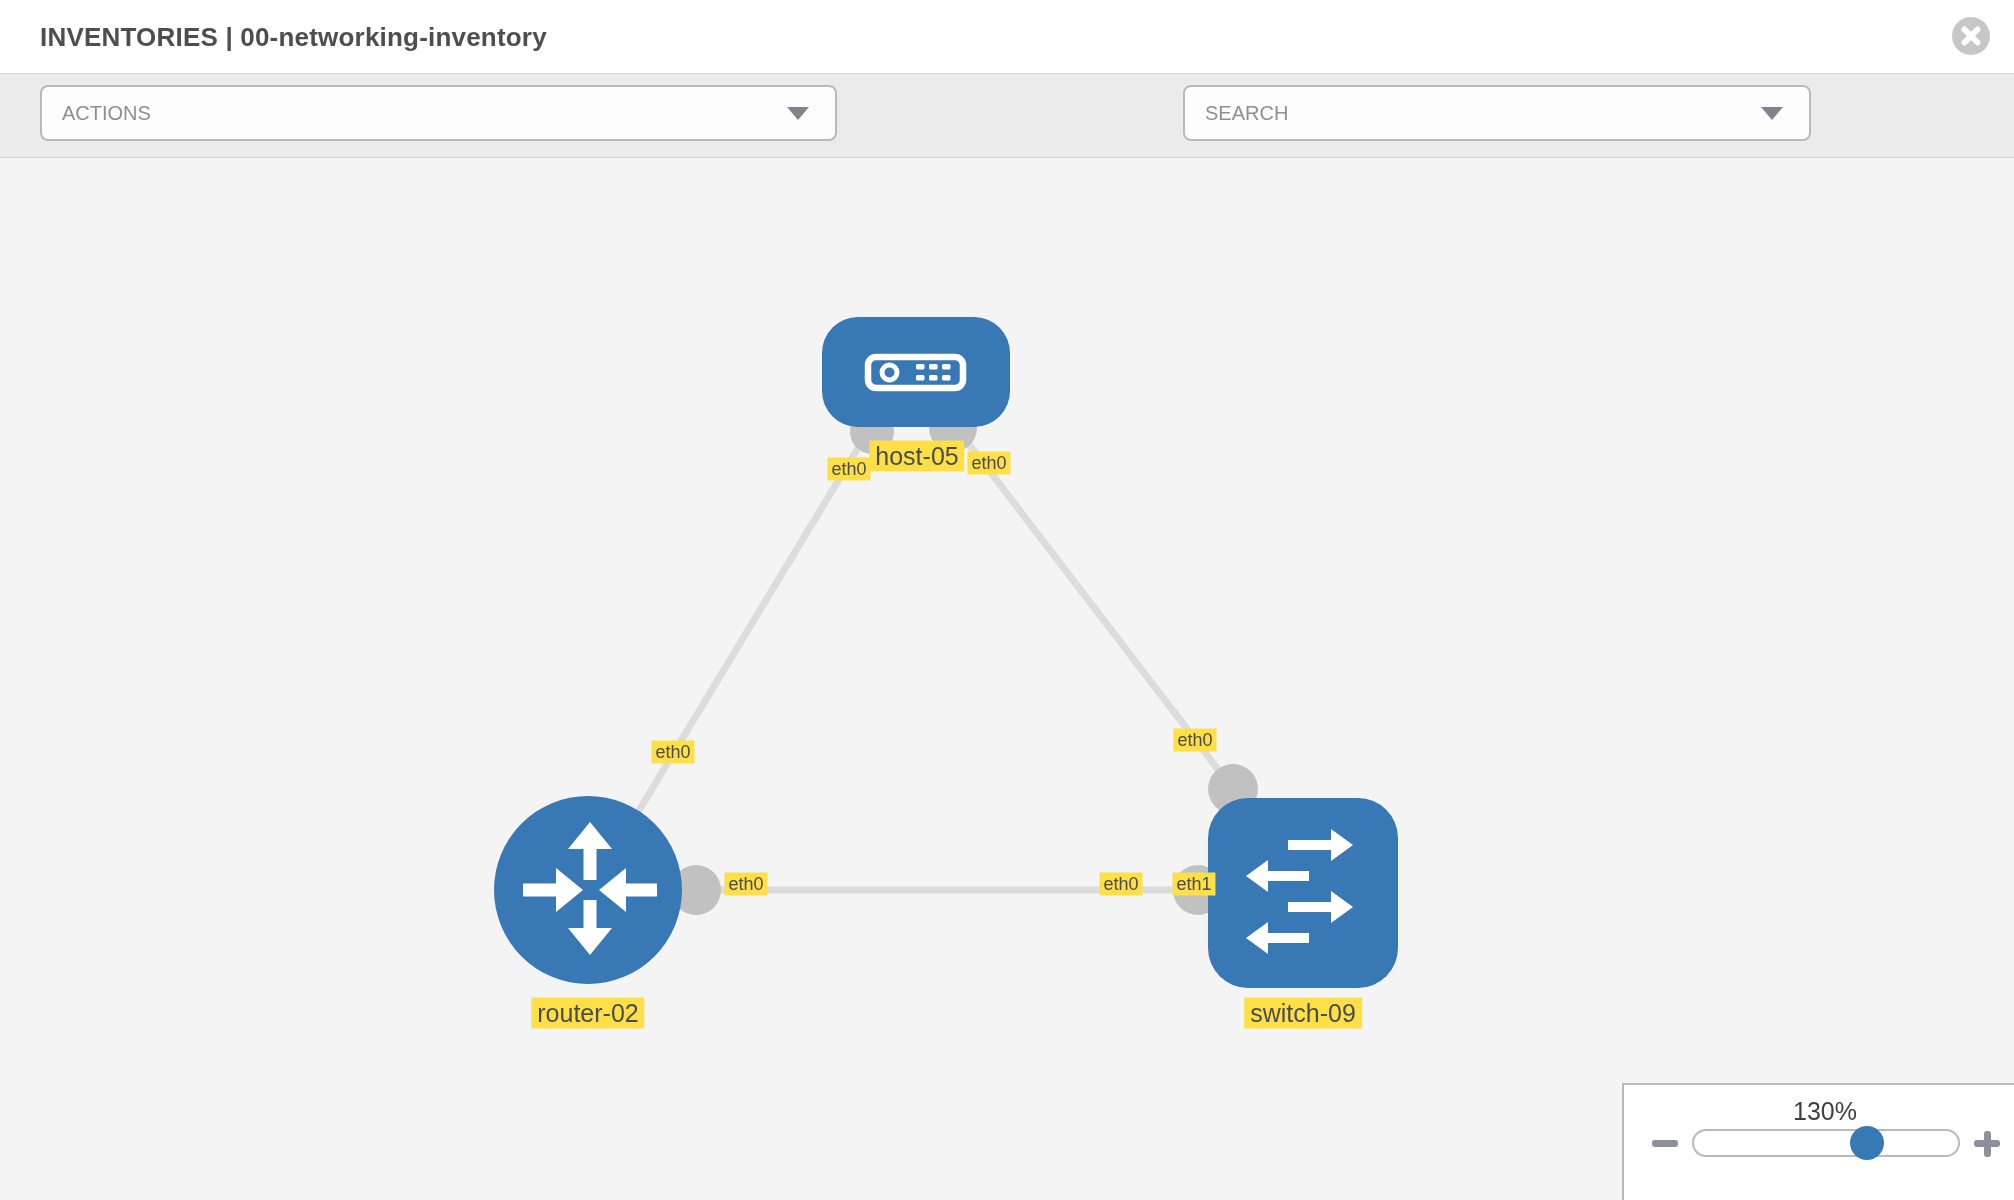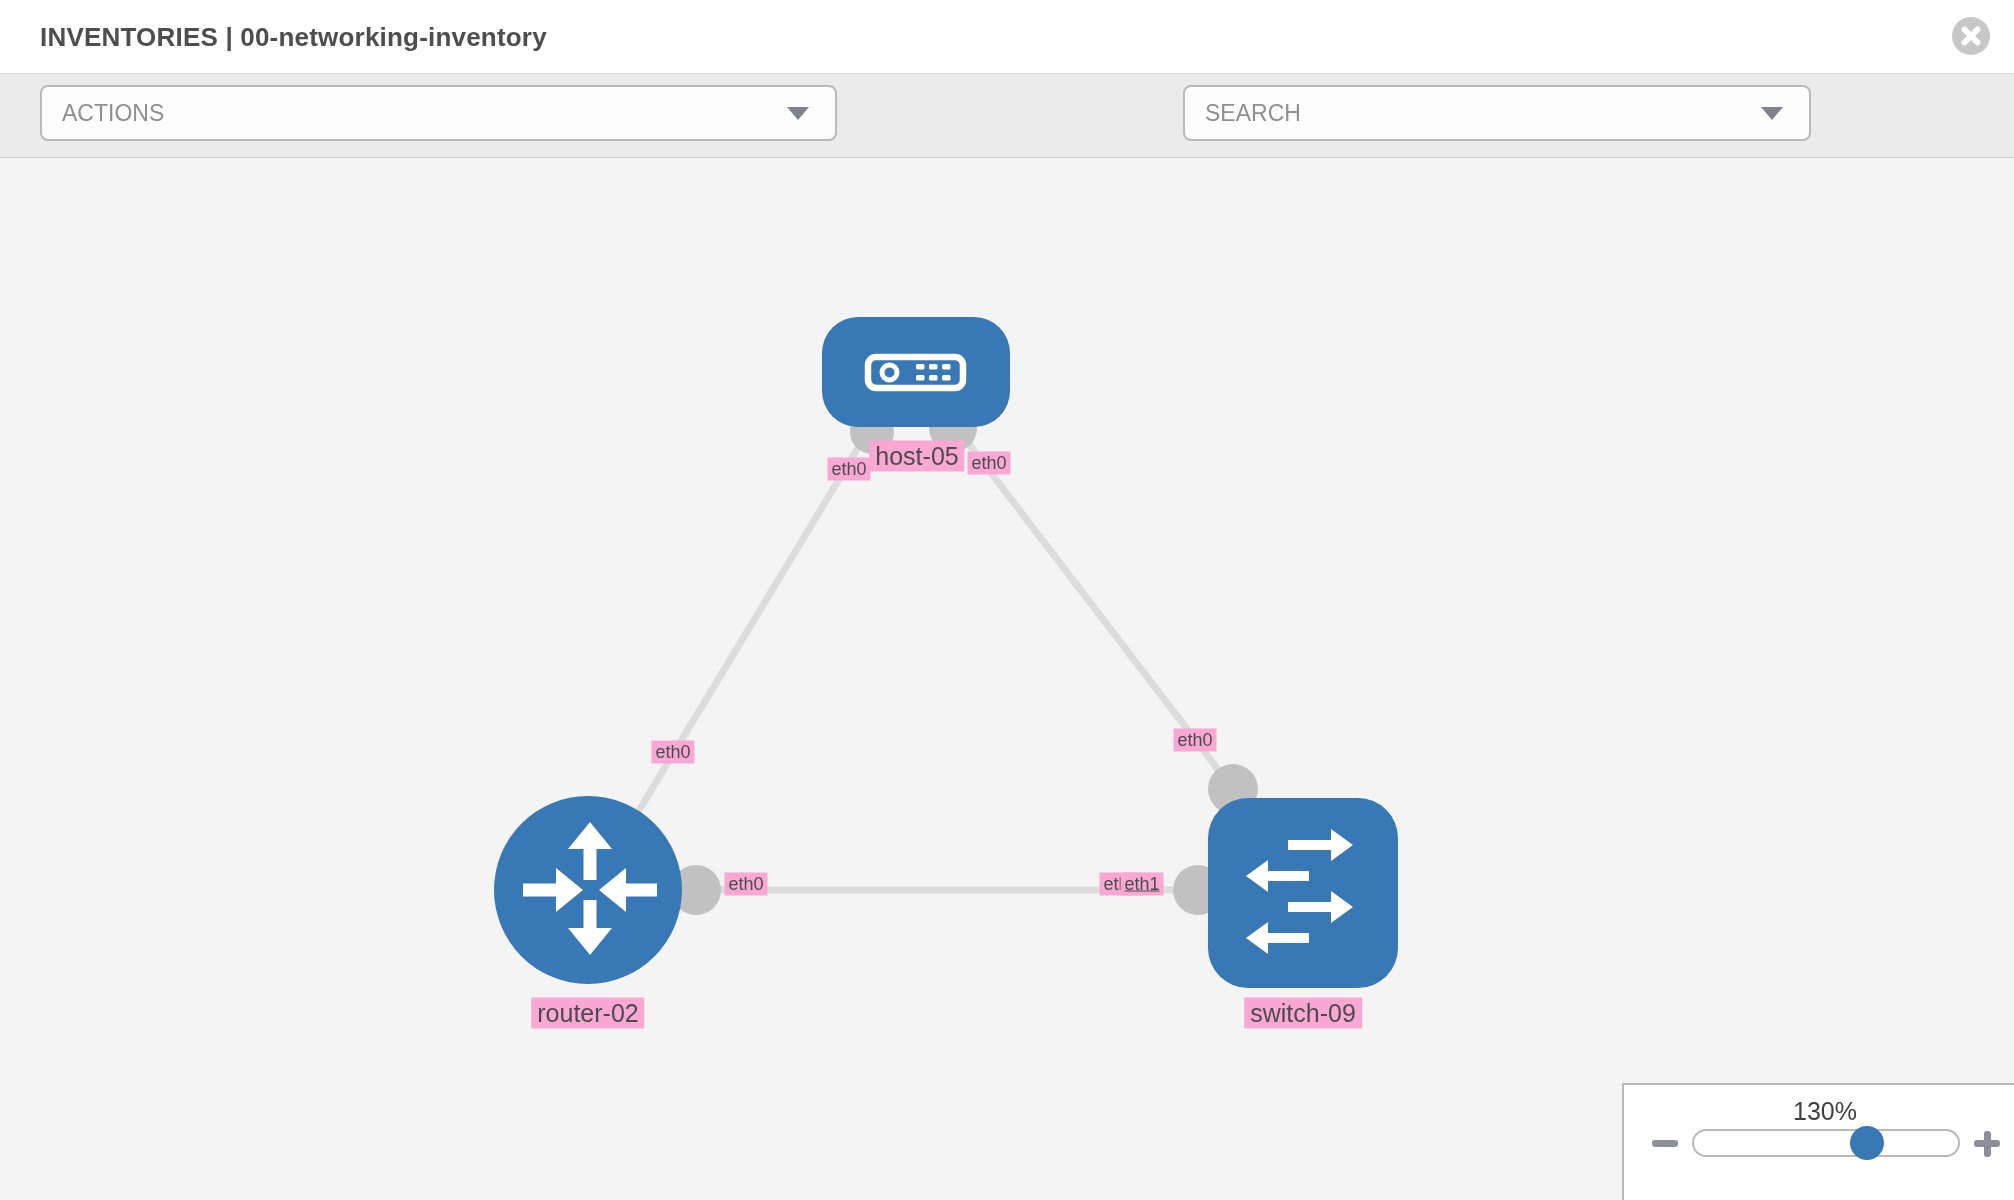--- a/index.html
+++ b/index.html
@@ -29,21 +29,21 @@
   .toolbar {
     position: absolute; top: 74px; left: 0; right: 0; height: 84px;
     background: #ebebeb; border-bottom: 1px solid #d2d2d2;
   }
   .select-box {
     position: absolute; top: 11px; height: 56px;
     background: #fdfdfd; border: 2px solid #b9b9b9; border-radius: 8px;
     display: flex; align-items: center; cursor: pointer;
   }
   .select-box .select-label {
-    font-size: 23px; color: #8f8f8f; padding-left: 20px; flex: 1;
+    font-size: 20px; color: #8f8f8f; padding-left: 20px; flex: 1;
     white-space: nowrap; overflow: hidden;
   }
   .chevron-down {
     width: 0; height: 0; margin-right: 26px;
     border-left: 11px solid transparent; border-right: 11px solid transparent;
     border-top: 13px solid #7e838c;
   }
   .actions-select { left: 40px; width: 797px; }
   .search-select  { left: 1183px; width: 628px; }
   .icon-button {
@@ -54,21 +54,21 @@
 
   
   .canvas {
     position: absolute; top: 158px; left: 0; width: 2014px; height: 1042px;
     background: #f4f4f4;
   }
   .canvas svg { position: absolute; top: 0; left: 0; }
 
   .diagram-label {
     position: absolute; transform: translate(-50%, -50%);
-    background: #f9a8d4; color: #4c4c4c; white-space: nowrap;
+    background: #fde047; color: #4c4c4c; white-space: nowrap;
   }
   .node-label { font-size: 25px; padding: 1px 6px; }
   .iface-label { font-size: 18px; padding: 1px 4px; }
 
   
   .zoom-panel {
     position: absolute; left: 1622px; top: 1083px; width: 400px; height: 132px;
     background: #ffffff; border: 2px solid #b9b9b9;
   }
   .zoom-level {
@@ -209,21 +209,21 @@
         </g>
       </g>
     </svg>
 
     <div class="diagram-label iface-label" style="left:849px; top:311px;">eth0</div>
     <div class="diagram-label iface-label" style="left:673px; top:594px;">eth0</div>
     <div class="diagram-label iface-label" style="left:989px; top:305px;">eth0</div>
     <div class="diagram-label iface-label" style="left:1195px; top:582px;">eth0</div>
     <div class="diagram-label iface-label" style="left:746px; top:726px;">eth0</div>
     <div class="diagram-label iface-label" style="left:1121px; top:726px;">eth0</div>
-    <div class="diagram-label iface-label" style="left:1142px; top:726px;text-decoration:underline;">eth1</div>
+    <div class="diagram-label iface-label" style="left:1194px; top:726px;">eth1</div>
 
     <div class="diagram-label node-label" style="left:917px; top:298px;">host-05</div>
     <div class="diagram-label node-label" style="left:588px; top:855px;">router-02</div>
     <div class="diagram-label node-label" style="left:1303px; top:855px;">switch-09</div>
   </div>
 
   <div class="zoom-panel">
     <div class="zoom-level">130%</div>
     <button class="zoom-out-button">
       <span class="minus-bar"></span>

